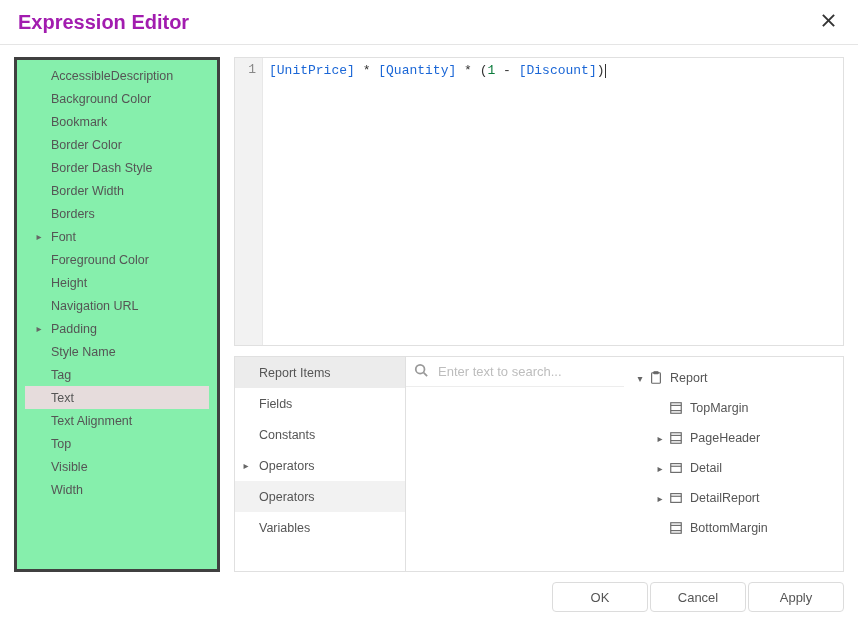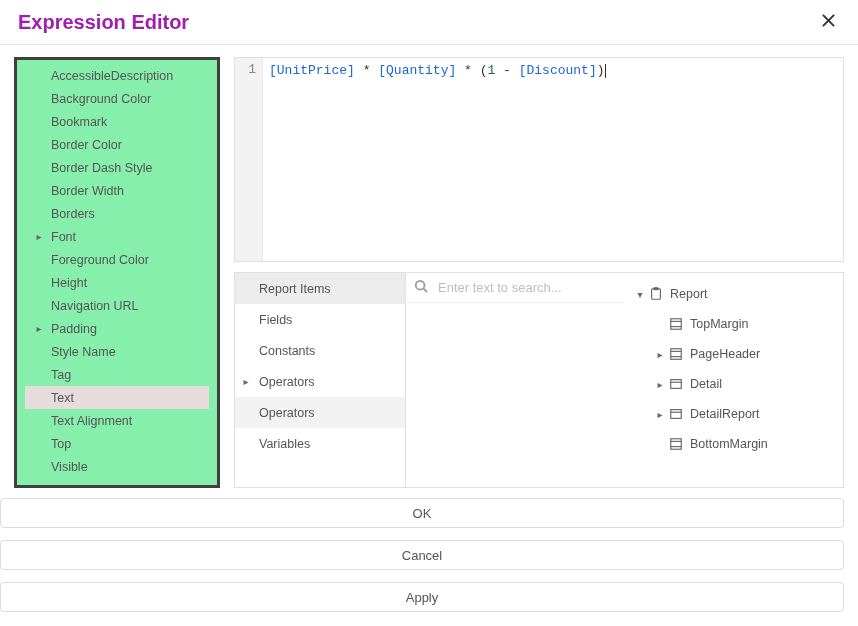--- a/index.html
+++ b/index.html
@@ -47,21 +47,21 @@
   .search-row input::placeholder { color:#bdbdbd; }
 
   .tree { flex:1; overflow:auto; padding:6px 0; }
   .tree-row { display:flex; align-items:center; height:30px; padding:0 8px; cursor:pointer; color:#555; font-size:12.5px; }
   .tree-row .toggle { width:16px; display:inline-flex; justify-content:center; color:#666; }
   .tree-row .icon { width:16px; height:16px; display:inline-flex; align-items:center; justify-content:center; margin-right:6px; }
   .tree-row.depth0 { padding-left:8px; }
   .tree-row.depth1 { padding-left:28px; }
 
   
-  .footer { display:flex; justify-content:flex-end; gap:12px; padding:0 14px 14px 0;flex-direction:column; }
+  .footer { display:flex; justify-content:flex-end; gap:2px; padding:0 14px 14px 0; }
   .btn { min-width:96px; height:30px; border:1px solid #dcdcdc; background:#fff; border-radius:4px; font-size:13px; color:#555; cursor:pointer; }
 
   
   .tri-right::before { content:"▸"; font-size:10px; }
   .tri-down::before  { content:"▾"; font-size:10px; }
 </style>
 </head>
 <body>
 
 <div class="dialog">

